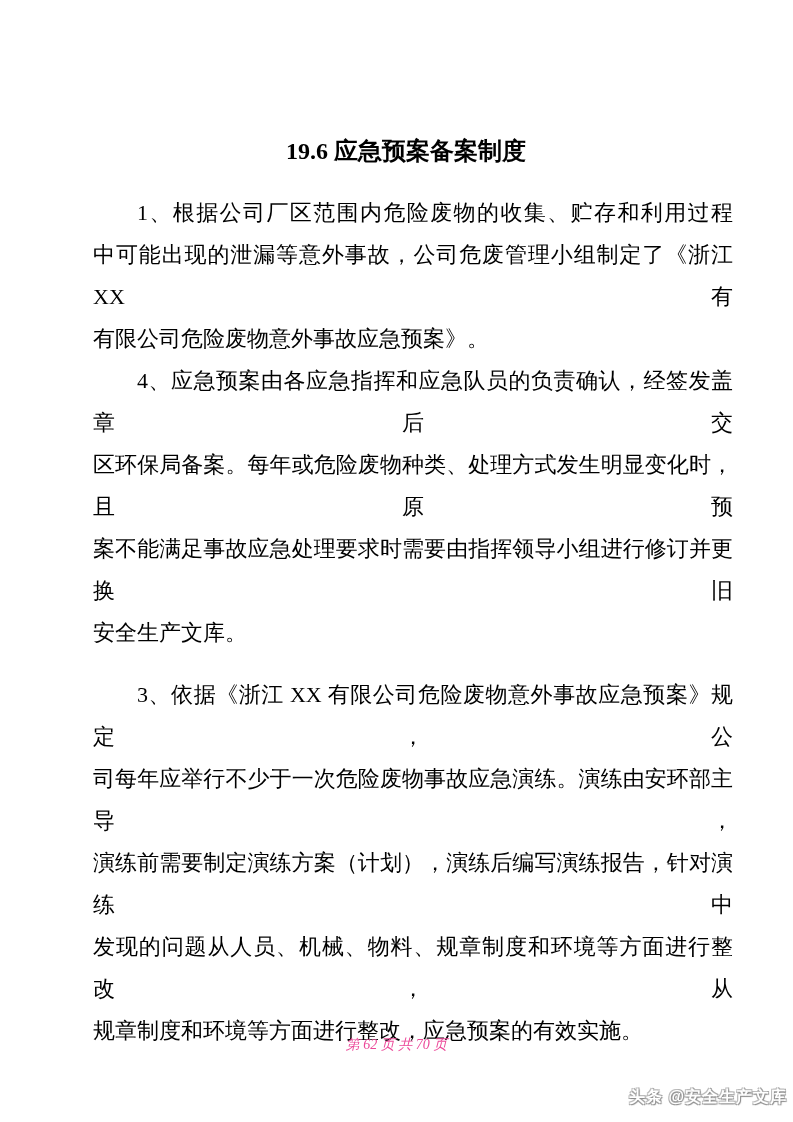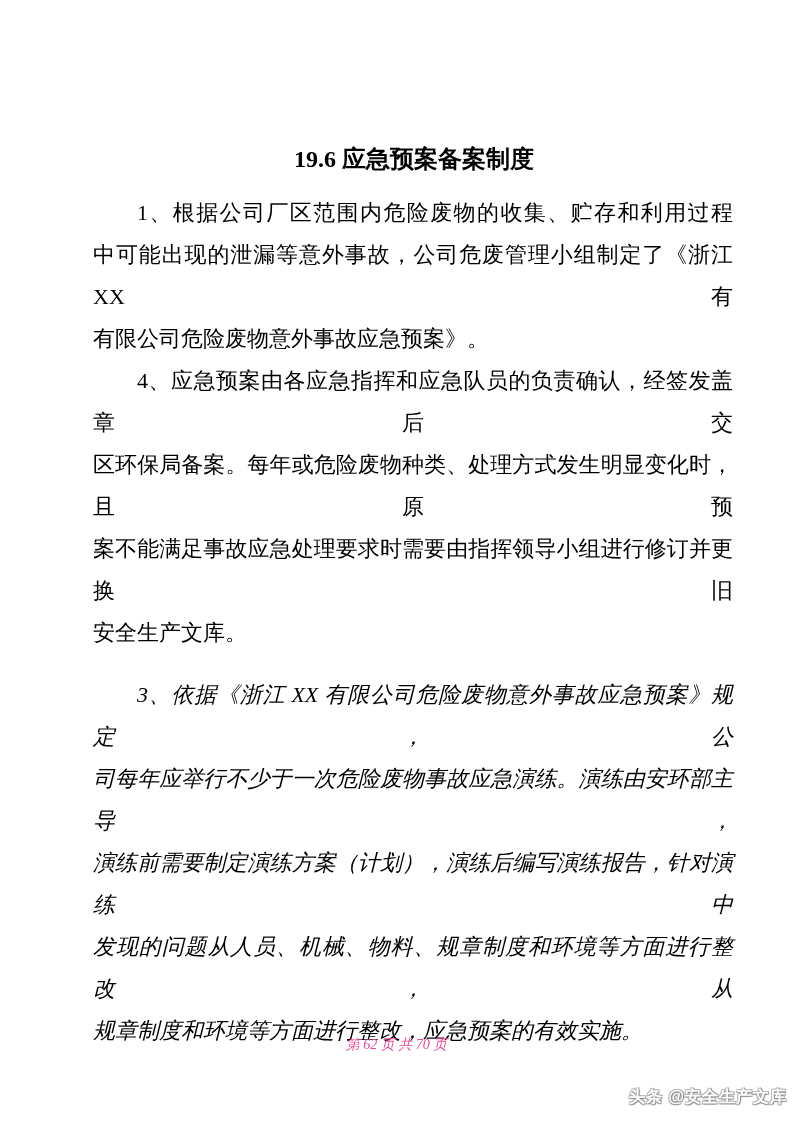--- a/index.html
+++ b/index.html
@@ -14,39 +14,39 @@
     background: #ffffff;
     overflow: hidden;
     font-family: "Liberation Serif", "DejaVu Serif", serif;
     color: #000000;
   }
   .doc-title {
     position: absolute;
     top: 127px;
     left: 78px;
     width: 640px;
-    margin: 16px;
+    margin: 8px;
     text-align: center;
     font-size: 24px;
     line-height: 32px;
     font-weight: bold;
     color: #000000;
   }
   .doc-body {
     position: absolute;
     top: 192px;
     left: 78px;
     width: 640px;
     font-size: 22px;
     line-height: 42px;
     color: #000000;
     margin-left: 15px;
   }
   .para { margin: 0; }
-  .para.gap-before { margin-top: 20px; font-style: italic; }
+  .para.gap-before { margin-top: 20px; }
   .line {
     text-align: justify;
     text-justify: inter-ideograph;
   }
   .line.justified {
     text-align-last: justify;
   }
   .line.first {
     text-indent: 2em;
   }

